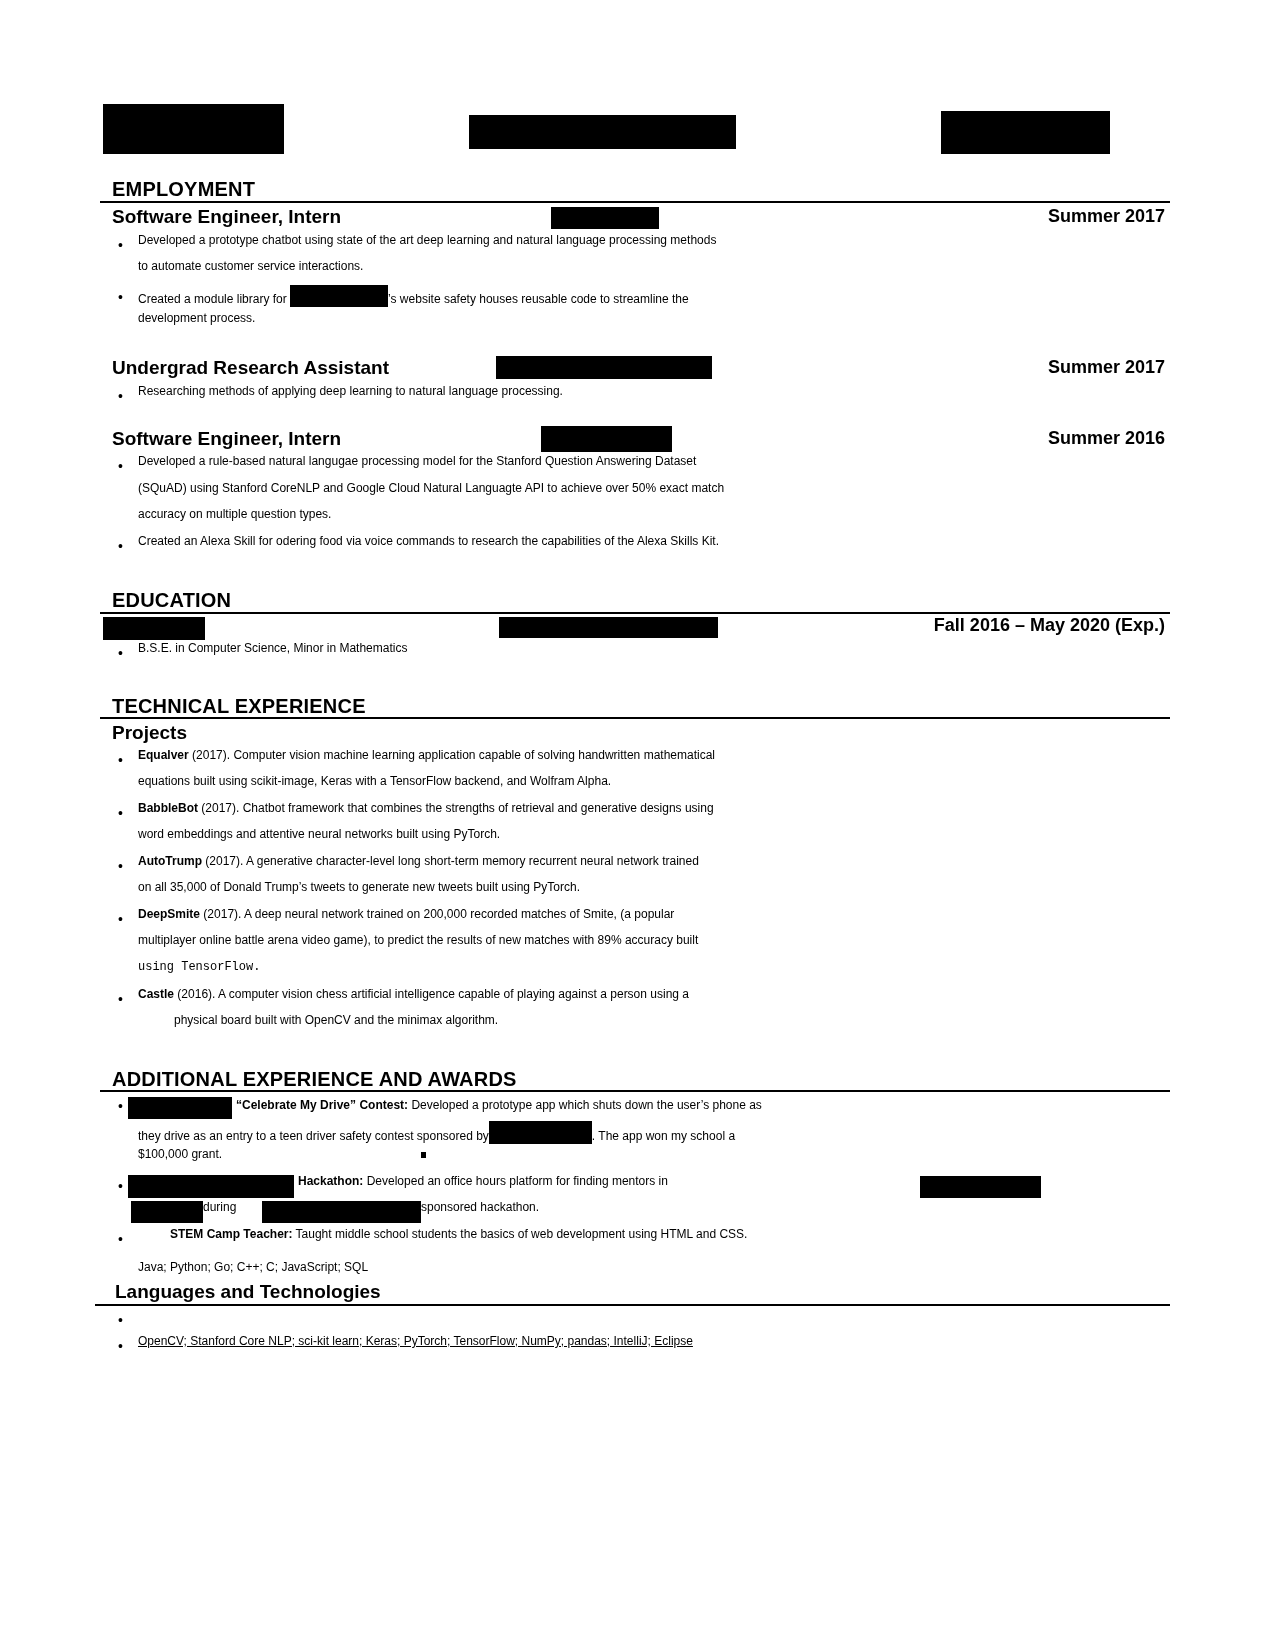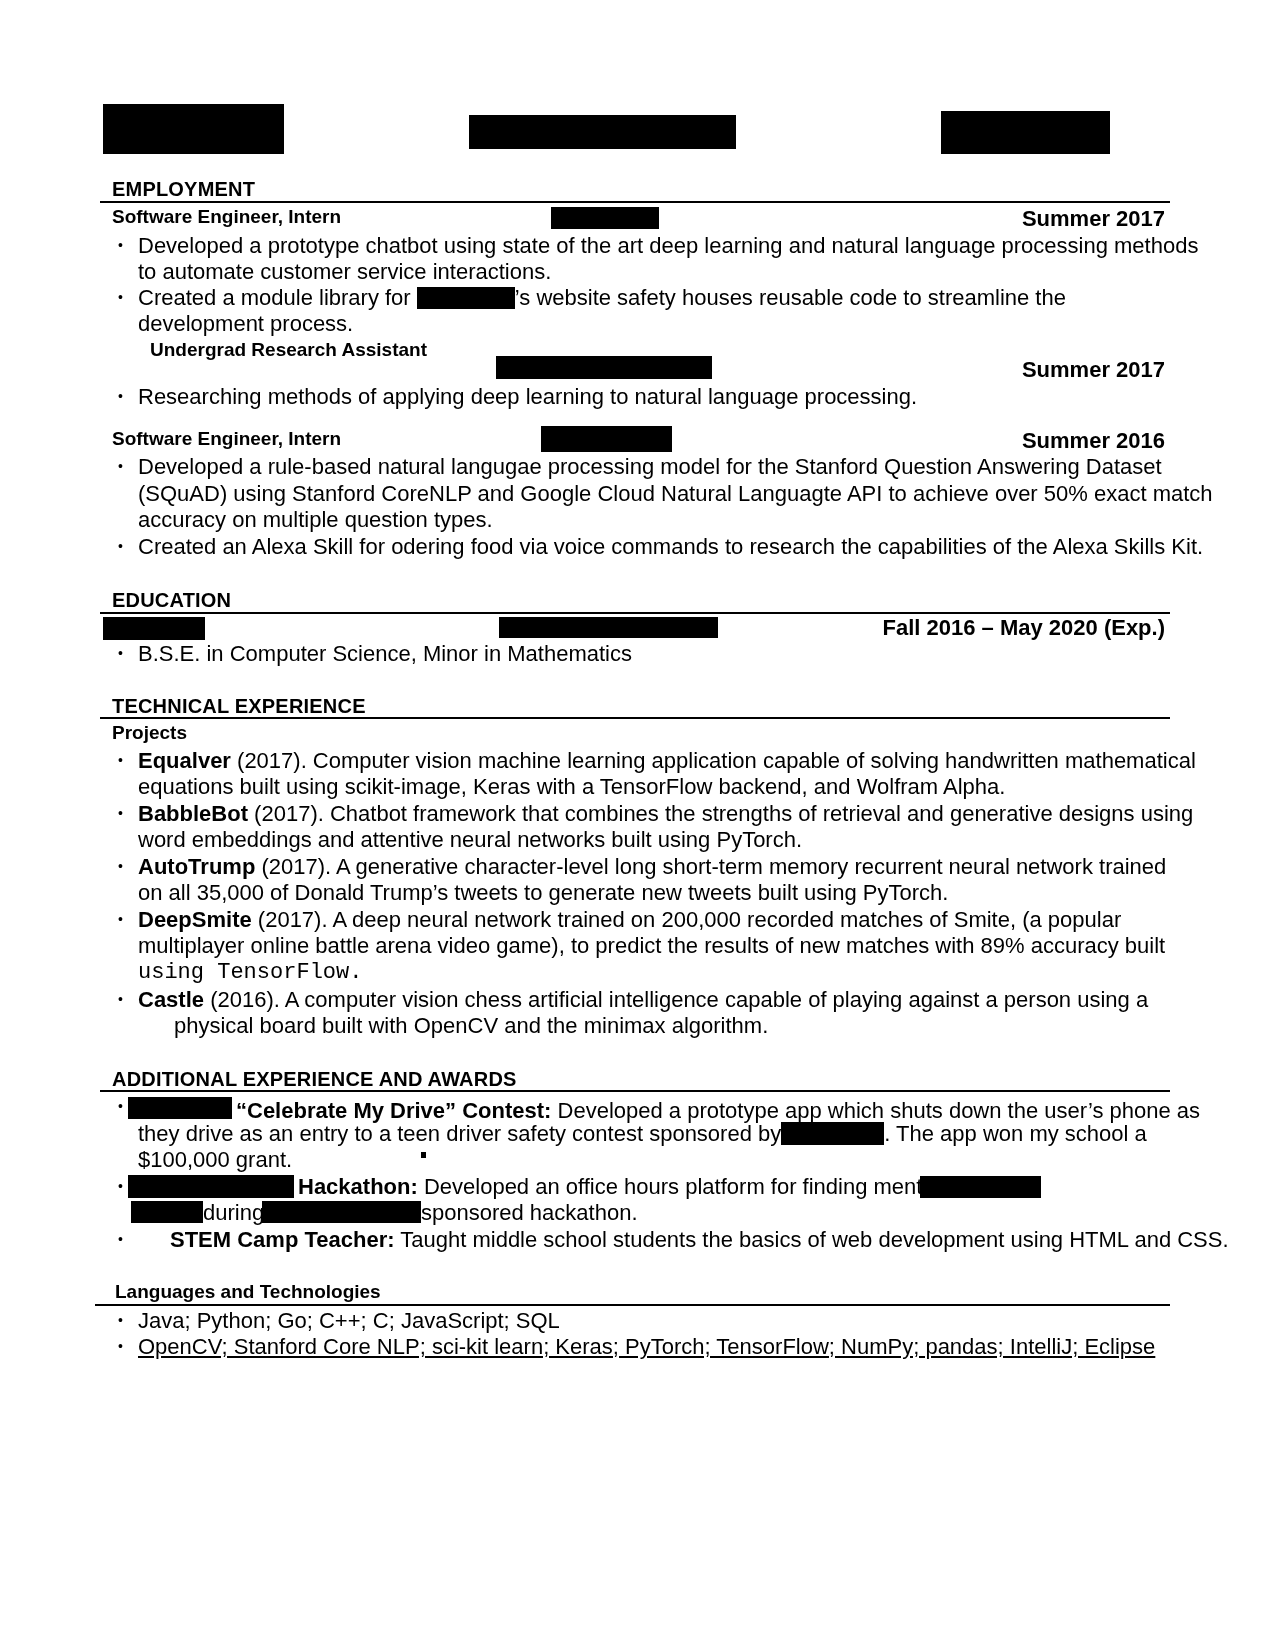--- a/index.html
+++ b/index.html
@@ -2,22 +2,22 @@
 <html><head>
 <meta charset="utf-8">
 <style>
   html, body { margin:0; padding:0; background:#ffffff; }
   body { width:1275px; height:1651px; position:relative; overflow:hidden;
          font-family:"Liberation Sans", sans-serif; color:#000; }
   .redact { position:absolute; background:#000; }
   .section-title { position:absolute; left:112px; font-size:20px; font-weight:bold; letter-spacing:0.2px; }
   .rule { position:absolute; left:100px; width:1070px; height:1.5px; background:#000; }
   .job-title { position:absolute; left:112px; font-size:19px; font-weight:bold; }
-  .job-date { position:absolute; right:110px; font-size:22px; font-weight:bold; text-align:right; }
-  .line { position:absolute; left:138px; font-size:22px; white-space:nowrap; }
+  .job-date { position:absolute; right:110px; font-size:18px; font-weight:bold; text-align:right; }
+  .line { position:absolute; left:138px; font-size:12px; white-space:nowrap; }
   .bullet { position:absolute; left:118px; font-size:14px; }
   .b { font-weight:bold; }
   .inline-redact { display:inline-block; background:#000; vertical-align:-4px; }
 </style>
 </head>
 <body>
 
 <div class="redact" style="left:103px;top:104px;width:181px;height:50px;"></div>
 <div class="redact" style="left:469px;top:115px;width:267px;height:34px;"></div>
 <div class="redact" style="left:941px;top:111px;width:169px;height:43px;"></div>
@@ -28,21 +28,21 @@
 <div class="job-title" style="top:206px;">Software Engineer, Intern</div>
 <div class="redact" style="left:551px;top:207px;width:108px;height:22px;"></div>
 <div class="job-date" style="top:206px;">Summer 2017</div>
 <div class="bullet" style="top:237px;">•</div>
 <div class="line" style="top:233px;">Developed a prototype chatbot using state of the art deep learning and natural language processing methods</div>
 <div class="line" style="top:259px;">to automate customer service interactions.</div>
 <div class="bullet" style="top:289px;">•</div>
 <div class="line" style="top:285px;"><span>Created a module library for</span> <span class="inline-redact" style="width:98px;height:22px;"></span><span>’s website safety houses reusable code to streamline the</span></div>
 <div class="line" style="top:311px;">development process.</div>
 
-<div class="job-title" style="top:339px;margin-left:38px;">Undergrad Research Assistant</div>
+<div class="job-title" style="top:357px;">Undergrad Research Assistant</div>
 <div class="redact" style="left:496px;top:356px;width:216px;height:23px;"></div>
 <div class="job-date" style="top:357px;">Summer 2017</div>
 <div class="bullet" style="top:388px;">•</div>
 <div class="line" style="top:384px;">Researching methods of applying deep learning to natural language processing.</div>
 
 <div class="job-title" style="top:428px;">Software Engineer, Intern</div>
 <div class="redact" style="left:541px;top:426px;width:131px;height:26px;"></div>
 <div class="job-date" style="top:428px;">Summer 2016</div>
 <div class="bullet" style="top:458px;">•</div>
 <div class="line" style="top:454px;">Developed a rule-based natural langugae processing model for the Stanford Question Answering Dataset</div>
@@ -102,15 +102,15 @@
 <div class="line" style="top:1200px;left:203px;">during</div>
 <div class="redact" style="left:262px;top:1201px;width:159px;height:22px;"></div>
 <div class="line" style="top:1200px;left:421px;"> sponsored hackathon.</div>
 
 <div class="bullet" style="top:1231px;">•</div>
 <div class="line" style="top:1227px;margin-left:32px;"><span class="b">STEM Camp Teacher:</span><span> Taught middle school students the basics of web development using HTML and CSS.</span></div>
 
 <div class="job-title" style="top:1281px;left:115px;">Languages and Technologies</div>
 <div class="rule" style="top:1304px;left:95px;width:1075px;"></div>
 <div class="bullet" style="top:1312px;">•</div>
-<div class="line" style="top:1308px;text-align:center;">Java; Python; Go; C++; C; JavaScript; SQL</div>
+<div class="line" style="top:1260px;text-align:center;">Java; Python; Go; C++; C; JavaScript; SQL</div>
 <div class="bullet" style="top:1338px;">•</div>
 <div class="line" style="top:1334px;text-decoration:underline;">OpenCV; Stanford Core NLP; sci-kit learn; Keras; PyTorch; TensorFlow; NumPy; pandas; IntelliJ; Eclipse</div>
 
 </body></html>

